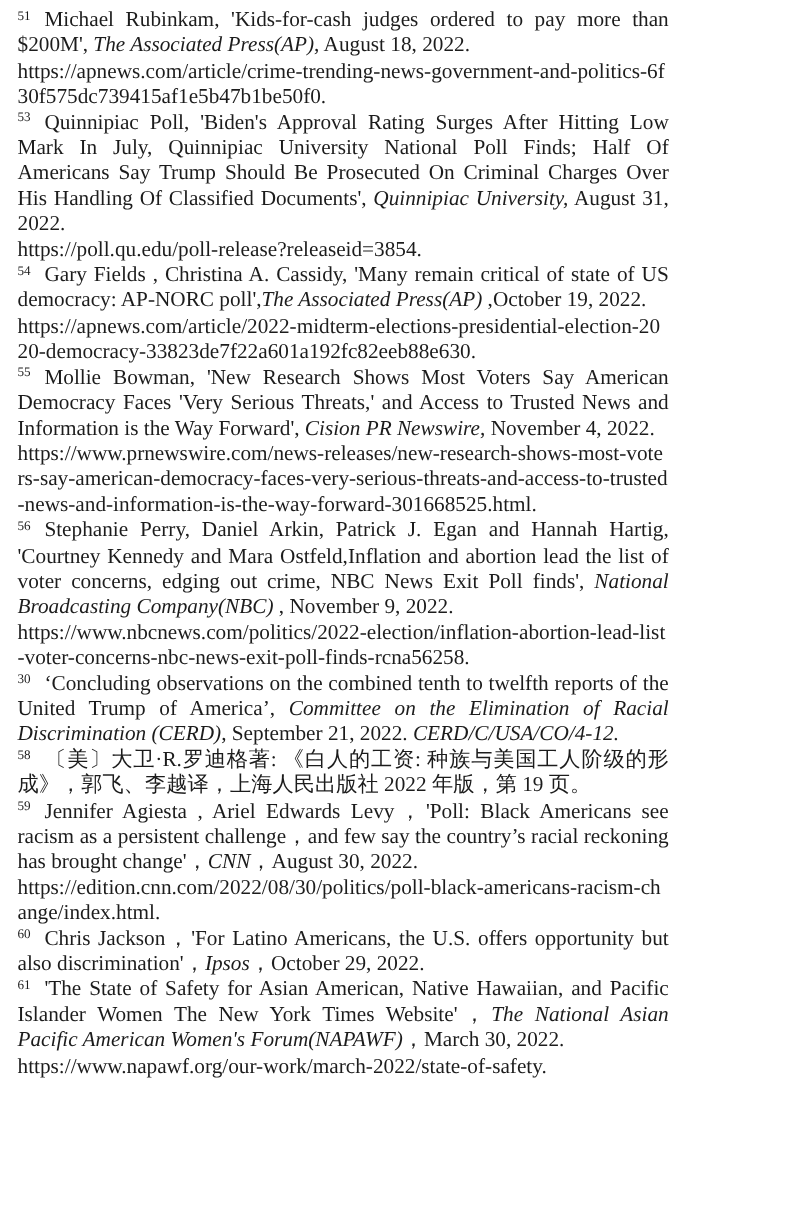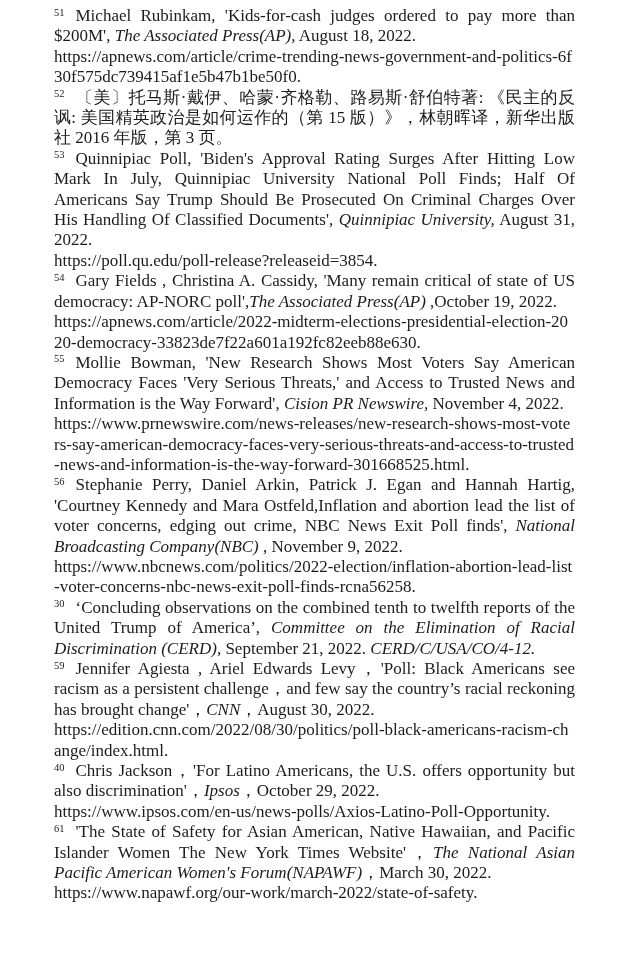--- a/index.html
+++ b/index.html
@@ -15,21 +15,20 @@
   .page {
     box-sizing: border-box;
     width: 552px;
     height: 967px;
     padding: 6px 17px 0 14px;
     background: #ffffff;
     color: #1c1c1c;
     font-family: "Liberation Serif", "DejaVu Serif", serif;
     font-size: 17px;
     line-height: 20.4px;
-    margin-left: 40px;
   }
   p.footnote {
     margin: 0;
     padding: 0;
     text-align: justify;
     text-justify: inter-word;
   }
   sup.fn-num {
     font-size: 10.5px;
     line-height: 0;
@@ -45,23 +44,23 @@
     word-break: break-all;
     overflow-wrap: anywhere;
   }
 </style>
 </head>
 <body>
 
 <main class="page">
   <section id="footnotes">
       <p class="footnote"><sup class="fn-num">51</sup><span class="seg-normal">Michael Rubinkam, 'Kids-for-cash judges ordered to pay more than $200M', </span><span class="seg-italic">The Associated Press(AP),</span><span class="seg-normal"> August 18, 2022.</span><br><span class="seg-url">https://apnews.com/article/crime-trending-news-government-and-politics-6f30f575dc739415af1e5b47b1be50f0.</span></p>
-      <p class="footnote"><sup class="fn-num">52</sup><span class="seg-normal">〔美〕托马斯·戴伊、哈蒙·齐格勒、路易斯·舒伯特著: 《民主的反讽: 美国精英政治是如何运作的（第 15 版）》，林朝晖译，新华出版社 2016 年版，第 3 页。</span></p>
       <p class="footnote"><sup class="fn-num">53</sup><span class="seg-normal">Quinnipiac Poll, 'Biden's Approval Rating Surges After Hitting Low Mark In July, Quinnipiac University National Poll Finds; Half Of Americans Say Trump Should Be Prosecuted On Criminal Charges Over His Handling Of Classified Documents', </span><span class="seg-italic">Quinnipiac University,</span><span class="seg-normal"> August 31, 2022.</span><br><span class="seg-url">https://poll.qu.edu/poll-release?releaseid=3854.</span></p>
       <p class="footnote"><sup class="fn-num">54</sup><span class="seg-normal">Gary Fields , Christina A. Cassidy, 'Many remain critical of state of US democracy: AP-NORC poll',</span><span class="seg-italic">The Associated Press(AP)</span><span class="seg-normal"> ,October 19, 2022.</span><br><span class="seg-url">https://apnews.com/article/2022-midterm-elections-presidential-election-2020-democracy-33823de7f22a601a192fc82eeb88e630.</span></p>
       <p class="footnote"><sup class="fn-num">55</sup><span class="seg-normal">Mollie Bowman, 'New Research Shows Most Voters Say American Democracy Faces 'Very Serious Threats,' and Access to Trusted News and Information is the Way Forward', </span><span class="seg-italic">Cision PR Newswire,</span><span class="seg-normal"> November 4, 2022.</span><br><span class="seg-url">https://www.prnewswire.com/news-releases/new-research-shows-most-voters-say-american-democracy-faces-very-serious-threats-and-access-to-trusted-news-and-information-is-the-way-forward-301668525.html.</span></p>
       <p class="footnote"><sup class="fn-num">56</sup><span class="seg-normal">Stephanie Perry, Daniel Arkin, Patrick J. Egan and Hannah Hartig, 'Courtney Kennedy and Mara Ostfeld,Inflation and abortion lead the list of voter concerns, edging out crime, NBC News Exit Poll finds', </span><span class="seg-italic">National Broadcasting Company(NBC)</span><span class="seg-normal"> , November 9, 2022.</span><br><span class="seg-url">https://www.nbcnews.com/politics/2022-election/inflation-abortion-lead-list-voter-concerns-nbc-news-exit-poll-finds-rcna56258.</span></p>
       <p class="footnote"><sup class="fn-num">30</sup><span class="seg-normal">‘Concluding observations on the combined tenth to twelfth reports of the United Trump of America’, </span><span class="seg-italic">Committee on the Elimination of Racial Discrimination (CERD),</span><span class="seg-normal"> September 21, 2022. </span><span class="seg-italic">CERD/C/USA/CO/4-12.</span></p>
+      <p class="footnote"><sup class="fn-num">58</sup><span class="seg-normal">〔美〕大卫·R.罗迪格著: 《白人的工资: 种族与美国工人阶级的形成》，郭飞、李越译，上海人民出版社 2022 年版，第 19 页。</span></p>
       <p class="footnote"><sup class="fn-num">59</sup><span class="seg-normal">Jennifer Agiesta , Ariel Edwards Levy，'Poll: Black Americans see racism as a persistent challenge，and few say the country’s racial reckoning has brought change'，</span><span class="seg-italic">CNN</span><span class="seg-normal">，August 30, 2022.</span><br><span class="seg-url">https://edition.cnn.com/2022/08/30/politics/poll-black-americans-racism-change/index.html.</span></p>
-      <p class="footnote"><sup class="fn-num">40</sup><span class="seg-normal">Chris Jackson，'For Latino Americans, the U.S. offers opportunity but also discrimination'，</span><span class="seg-italic">Ipsos</span><span class="seg-normal">，October 29, 2022.</span><br><span class="seg-url">https://www.ipsos.com/en-us/news-polls/Axios-Latino-Poll-Opportunity.</span></p>
+      <p class="footnote"><sup class="fn-num">60</sup><span class="seg-normal">Chris Jackson，'For Latino Americans, the U.S. offers opportunity but also discrimination'，</span><span class="seg-italic">Ipsos</span><span class="seg-normal">，October 29, 2022.</span><br></p>
       <p class="footnote"><sup class="fn-num">61</sup><span class="seg-normal">'The State of Safety for Asian American, Native Hawaiian, and Pacific Islander Women The New York Times Website'，</span><span class="seg-italic">The National Asian Pacific American Women's Forum(NAPAWF)</span><span class="seg-normal">，March 30, 2022.</span><br><span class="seg-url">https://www.napawf.org/our-work/march-2022/state-of-safety.</span></p>
     </section>
 </main>
 
 </body></html>

